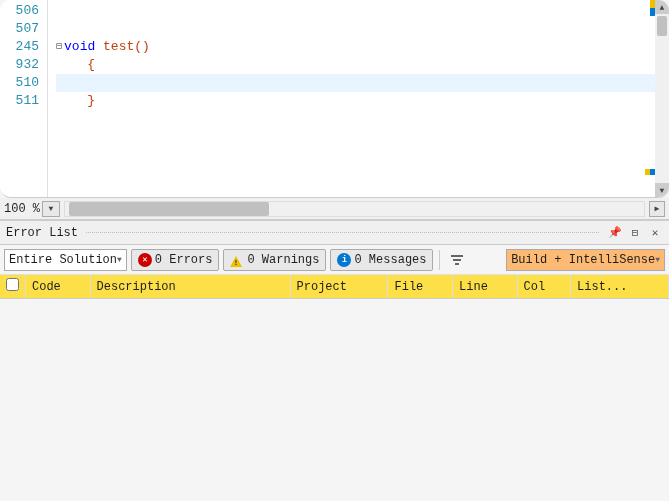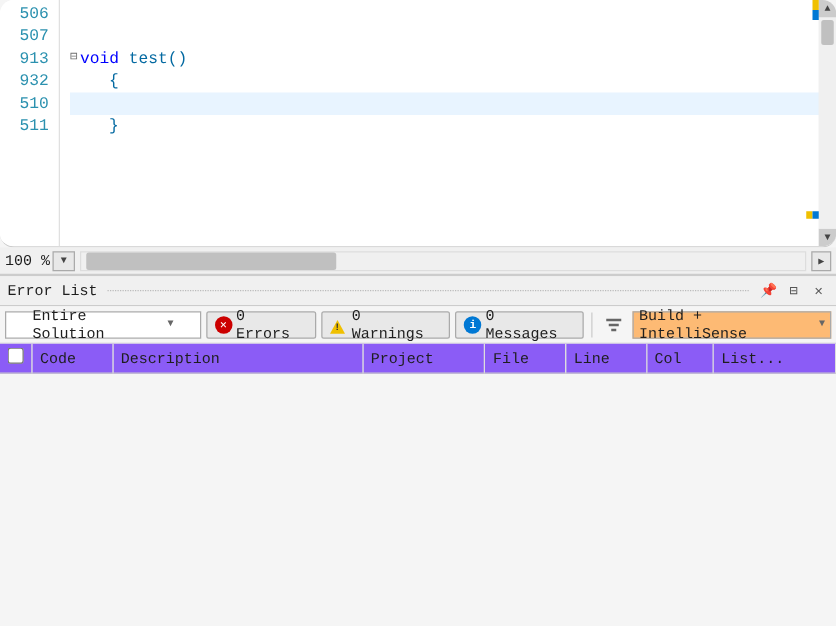--- a/index.html
+++ b/index.html
@@ -59,21 +59,21 @@
       align-items: center;
       height: 18px;
       white-space: pre;
     }
 
     .code-line.highlighted {
       background: #e8f4ff;
     }
 
     .keyword { color: #0000ff; }
-    .text-normal { color: #0369a1; text-align: center; }
+    .text-normal { color: #c2410c; text-align: center; }
     .collapse-icon {
       color: #717171;
       font-size: 10px;
       margin-right: 2px;
       cursor: pointer;
     }
 
     
     .editor-scrollbar-v {
       width: 14px;
@@ -226,21 +226,21 @@
       padding: 0 4px;
       gap: 4px;
       border-bottom: 1px solid #e0e0e0;
     }
 
     .scope-dropdown {
       height: 22px;
       background: #ffffff;
       border: 1px solid #aaa;
       font-size: 12px;
-      padding: 0 21px;
+      padding: 0 4px;
       display: flex;
       align-items: center;
       min-width: 110px;
       cursor: pointer;
     }
 
     .scope-dropdown-arrow {
       margin-left: auto;
       font-size: 8px;
       color: #666;
@@ -373,21 +373,21 @@
       font-size: 12px;
     }
 
     
     .error-table {
       width: 100%;
       border-collapse: collapse;
     }
 
     .error-table th {
-      background: #8b5cf6;
+      background: #fde047;
       border-bottom: 1px solid #ccc;
       border-right: 1px solid #ddd;
       padding: 3px 6px;
       font-size: 12px;
       font-weight: normal;
       text-align: left;
       color: #1e1e1e;
       white-space: nowrap;
       cursor: pointer;
       user-select: none;
@@ -412,21 +412,21 @@
   </style>
 </head>
 <body>
 
 <div class="editor-area">
   <div class="editor-lines">
 
     <div class="line-numbers">
       <span class="line-num">506</span>
       <span class="line-num">507</span>
-      <span class="line-num">913</span>
+      <span class="line-num">245</span>
       <span class="line-num">932</span>
       <span class="line-num">510</span>
       <span class="line-num">511</span>
     </div>
 
     <div class="code-content">
       <div class="code-line">
         <span class="text-normal">&nbsp;</span>
       </div>
       <div class="code-line">

